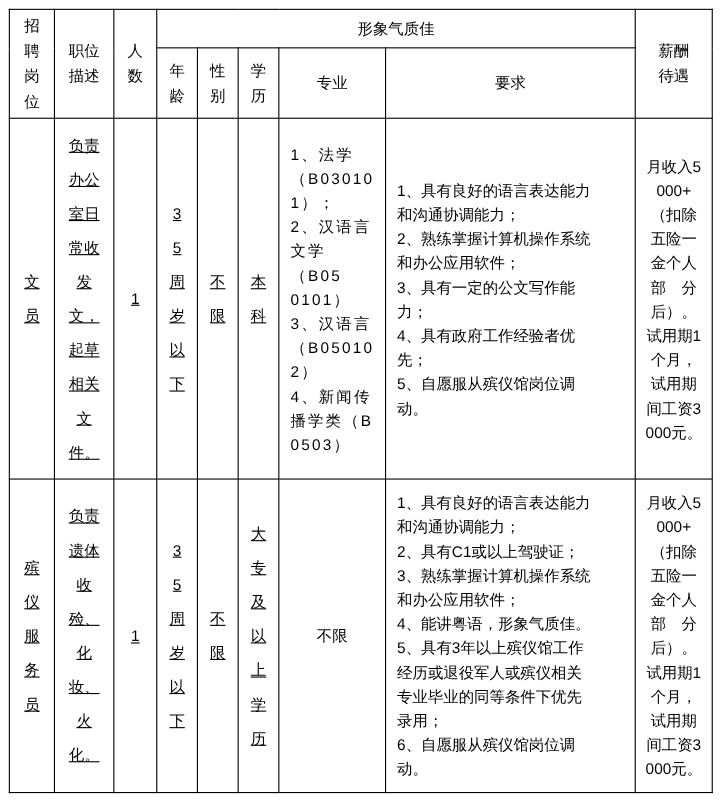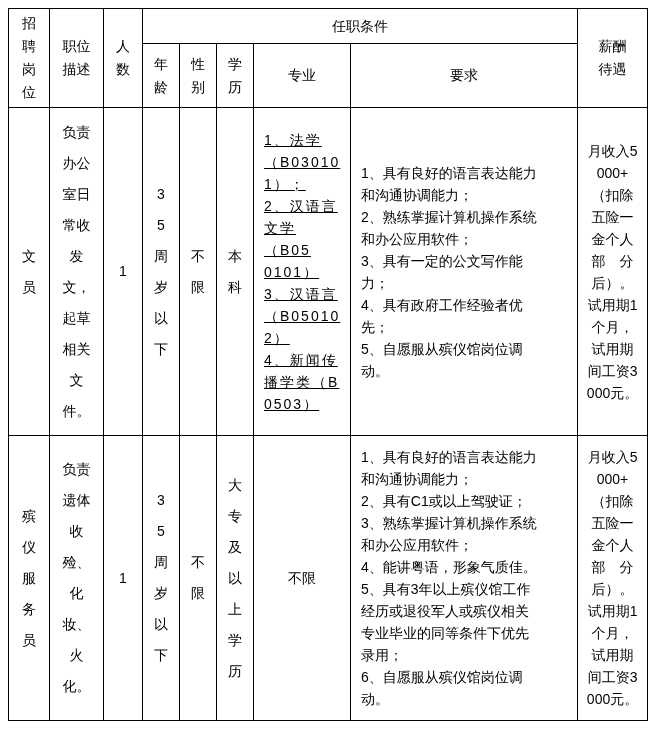--- a/index.html
+++ b/index.html
@@ -26,32 +26,32 @@
     padding: 0;
     overflow: hidden;
   }
   
   tr.hrow1 { height: 35px; }
   tr.hrow2 { height: 64px; }
   tr.drow1 { height: 328px; }
   tr.drow2 { height: 285px; }
   
   .lh-head { line-height: 23px; }
-  .lh-wide { line-height: 31px; }
+  .lh-wide { line-height: 31px; text-decoration: underline; }
   .lh-norm { line-height: 22px; text-align: center; }
   
   .txt-left {
     text-align: left;
     padding: 4px 10px;
   }
   .txt-left-tight {
     text-align: center;
     padding: 4px 8px;
   }
-  .spread { letter-spacing: 2px; text-decoration: underline; }
+  .spread { letter-spacing: 2px; }
 </style>
 </head>
 <body>
 
 <div class="sheet">
   <table class="recruit">
     <colgroup>
       <col style="width:41px">
       <col style="width:54px">
       <col style="width:39px">
@@ -65,21 +65,21 @@
     <tbody>
       <tr class="hrow1">
         <th rowspan="2" class="lh-head">招
 聘
 岗
 位</th>
         <th rowspan="2" class="lh-head">职位
 描述</th>
         <th rowspan="2" class="lh-head">人
 数</th>
-        <th colspan="5" class="lh-head">任职条件</th>
+        <th colspan="5" class="lh-head">形象气质佳</th>
         <th rowspan="2" class="lh-head">薪酬
 待遇</th>
       </tr>
       <tr class="hrow2">
         <th class="lh-head">年
 龄</th>
         <th class="lh-head">性
 别</th>
         <th class="lh-head">学
 历</th>

